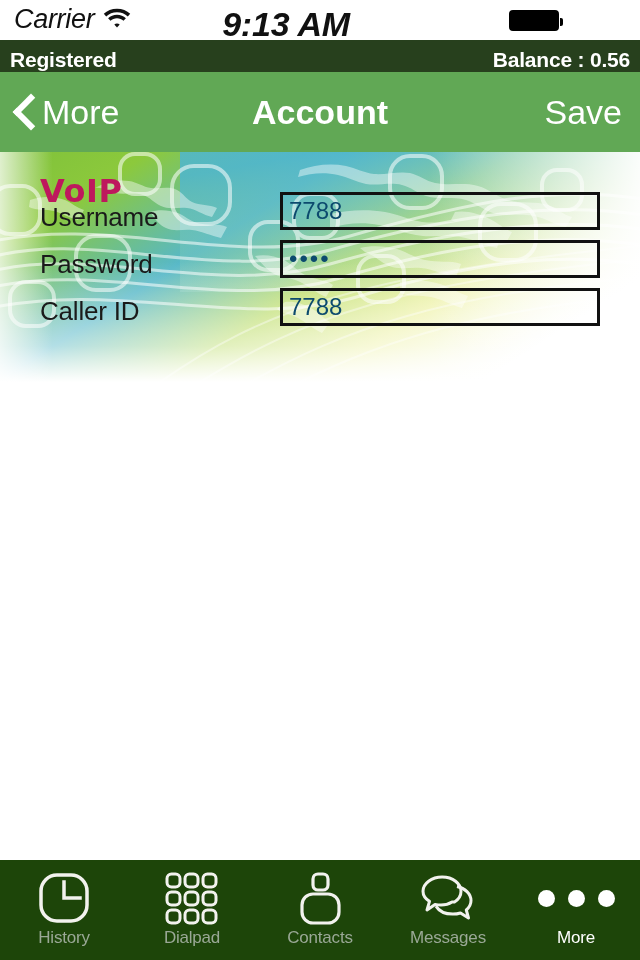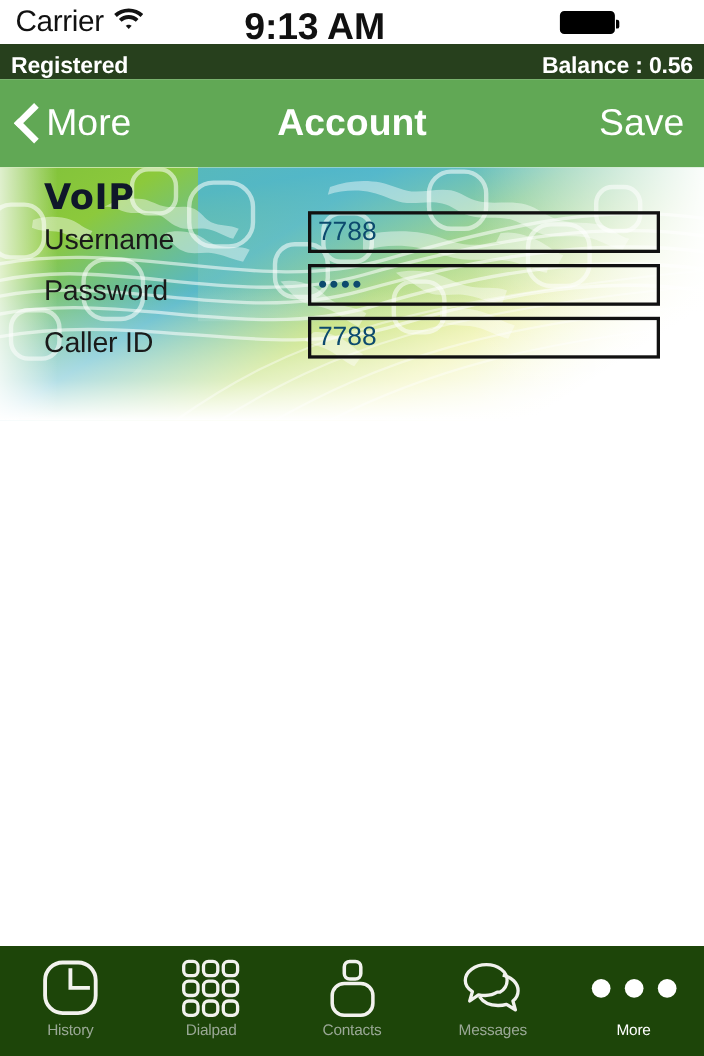--- a/index.html
+++ b/index.html
@@ -7,21 +7,21 @@
     width:640px; height:960px;
     font-family:"Liberation Sans", sans-serif;
     background:#ffffff;
     overflow:hidden;
   }
   .phone { position:relative; width:640px; height:960px; background:#fff; }
 
   
   .statusbar {
     position:absolute; top:0; left:0; width:572px; height:40px;
-    background:#ffffff; color:#000;
+    background:#ffffff; color:#000;font-style:italic;
   }
   .sb-left {
     position:absolute; left:14px; top:4px;
     display:flex; align-items:center; gap:8px;
   }
   .sb-carrier { font-size:27px; letter-spacing:-.3px; color:#111; }
   .wifi-icon { display:block; }
   .sb-time {
     position:absolute; left:0; right:0; top:5px;
     text-align:center; font-size:34px; font-weight:600; color:#111;
@@ -83,22 +83,22 @@
     background:#ffffff; overflow:hidden;
   }
   .bg-art {
     position:absolute; top:0; left:0; width:640px; height:230px;
   }
   .bg-art svg { display:block; width:640px; height:230px; }
 
   .form { position:absolute; top:0; left:0; width:640px; height:230px; }
 
   .voip-title {
-    position:absolute; left:40px; top:8px;
-    font-size:32px; font-weight:bold; color:#0f172a;
+    position:absolute; left:40px; top:20px;
+    font-size:32px; font-weight:bold; color:#be185d;
     font-family:"DejaVu Sans", sans-serif;
     letter-spacing:.5px;
   }
 
   .f-label {
     position:absolute; left:40px;
     font-size:26px; color:#1a1a1a; letter-spacing:-.2px;
   }
   .lbl-user { top:50px; }
   .lbl-pass { top:97px; }
@@ -124,21 +124,21 @@
   }
   .tab {
     flex:1 1 0; position:relative;
     display:flex; flex-direction:column; align-items:center;
     justify-content:flex-start; padding-top:10px; cursor:pointer;
   }
   .tab-icon {
     height:56px; display:flex; align-items:center; justify-content:center;
   }
   .tab-label {
-    font-size:14px; color:#9aa896; margin-top:2px; letter-spacing:-.2px;
+    font-size:17px; color:#9aa896; margin-top:2px; letter-spacing:-.2px;
   }
   .tab.active .tab-label { color:#ffffff; }
 
   .dots { display:flex; gap:13px; align-items:center; height:56px; }
   .dots i { width:17px; height:17px; border-radius:50%; background:#fff; display:block; }
 </style>
 </head>
 <body>
 
 <div class="phone">

